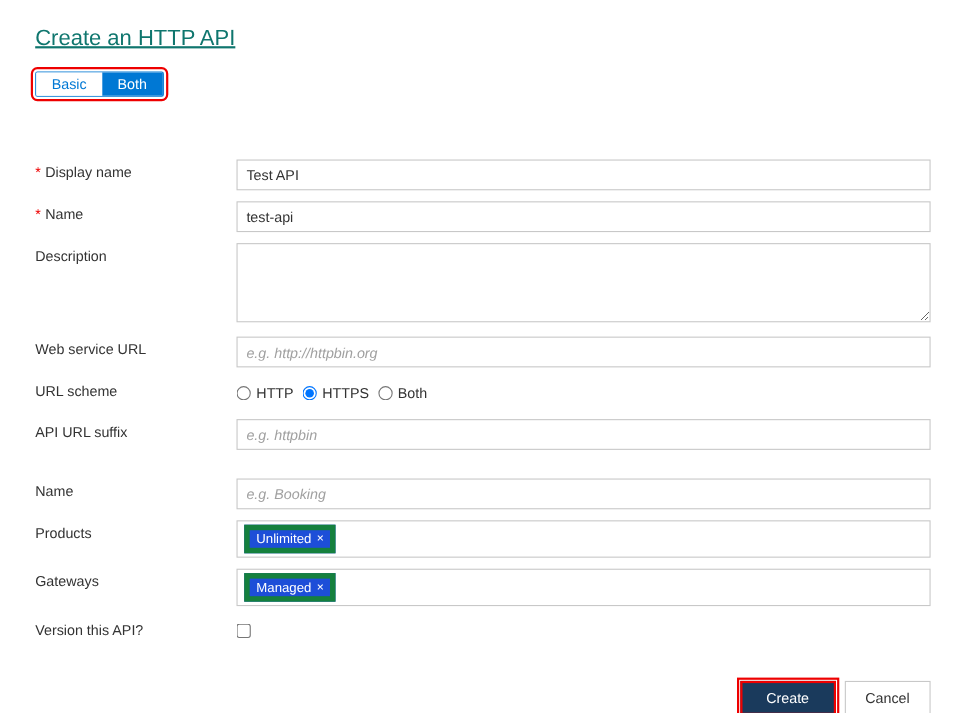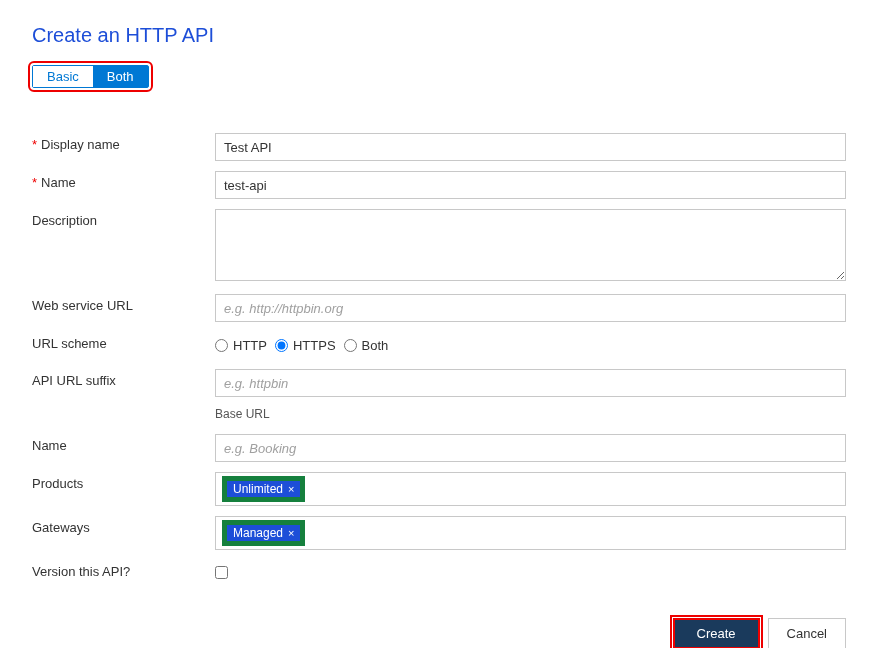--- a/index.html
+++ b/index.html
@@ -7,26 +7,27 @@
       font-family: 'Segoe UI', Tahoma, Geneva, Verdana, sans-serif;
       font-size: 13px;
       background: #fff;
       color: #333;
       padding: 24px 32px;
     }
     h1 {
       font-size: 20px;
       font-weight: 300;
       margin-bottom: 18px;
-      color: #1d4ed8;
+      color: #0f766e;
+      text-decoration: underline;
     }
     .mode-toggle {
       display: flex;
       gap: 0;
-      margin-bottom: 20px;
+      margin-bottom: 32px;
       border: 1px solid #0078d4;
       border-radius: 2px;
       width: fit-content;
     }
     .mode-btn {
       padding: 3px 14px;
       font-size: 13px;
       cursor: pointer;
       border: none;
       background: #fff;
@@ -263,21 +264,20 @@
       <span>API URL suffix</span>
     </div>
     <div class="form-field">
       <input type="text" placeholder="e.g. httpbin" style="">
     </div>
   </div>
 
   <div class="form-row">
     <div class="form-label"></div>
     <div class="form-field">
-      <div class="base-url-label">Base URL</div>
     </div>
   </div>
 
   <div class="form-row">
     <div class="form-label">
       <span>Name</span>
     </div>
     <div class="form-field">
       <input type="text" placeholder="e.g. Booking" style="">
     </div>

